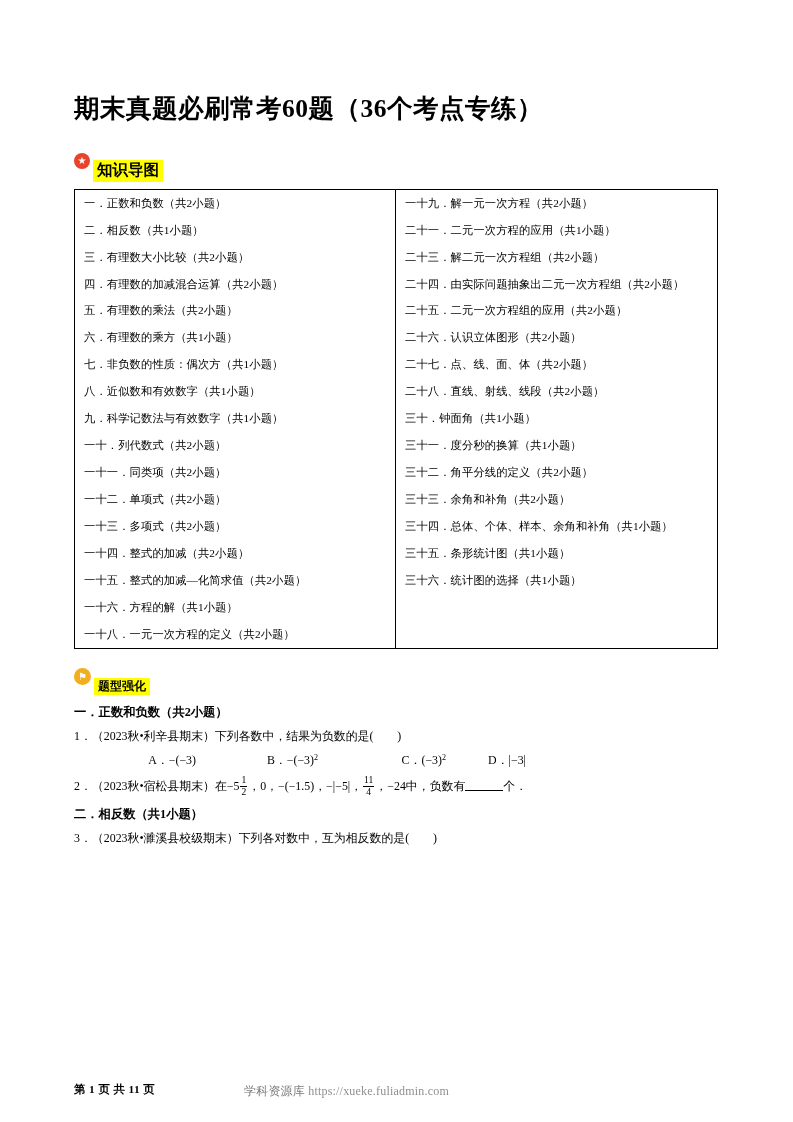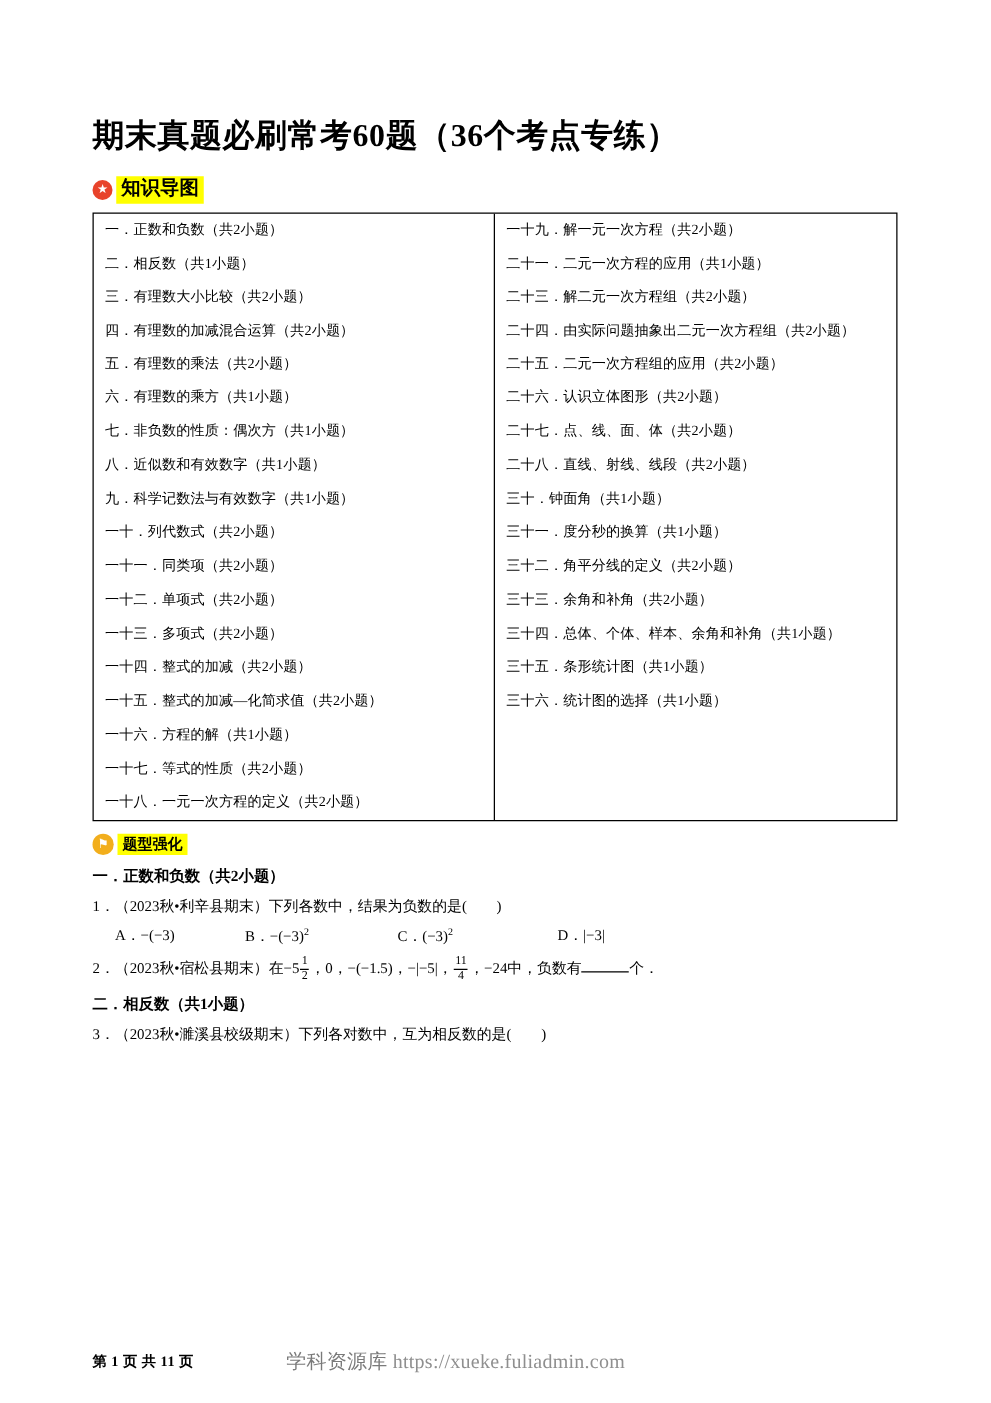--- a/index.html
+++ b/index.html
@@ -35,20 +35,21 @@
     letter-spacing: 0.5px;
     margin: 0 0 16px 0;
     line-height: 1.3;
   }
   .section-head {
     display: inline-block;
     font-size: 15.5px;
     font-weight: bold;
     padding: 1px 4px 2px 4px;
     line-height: 1.2;
+    margin-top: 19px;
   }
   .section-head-wrap {
     display: flex;
     align-items: center;
     margin: 6px 0 7px 0;
   }
   .badge-star {
     width: 16px; height: 16px;
     border-radius: 50%;
     background: #e8432b;
@@ -96,20 +97,21 @@
   }
   .q-body {
     font-size: 11.9px;
     line-height: 1.55;
     margin: 6px 0 0 0;
   }
   .q-opts {
     font-size: 11.9px;
     margin: 7px 0 0 18px;
     display: flex;
+    text-align: right;
   }
   .q-opts span { display: inline-block; }
   .o1 { width: 104px; }
   .o2 { width: 122px; }
   .o3 { width: 128px; }
   .o4 { width: 80px; }
   sup.exp {
     font-size: 8px;
     vertical-align: super;
   }
@@ -129,23 +131,23 @@
     left: 74px;
     bottom: 25px;
     width: 646px;
     font-size: 11.4px;
     display: flex;
     align-items: flex-end;
   }
   .footer .pg { font-weight: bold; letter-spacing: 0.4px; }
   .watermark {
     position: absolute;
-    left: 229px;
+    left: 244px;
     bottom: 22px;
-    font-size: 16px;
+    font-size: 12px;
     color: #8f8f8f;
     letter-spacing: 0.2px;
     white-space: nowrap;
   }
   .wm-cn { color: #7a7a7a; }
 </style>
 </head>
 <body>
 
 <div class="page">
@@ -169,21 +171,20 @@
         <div class="toc-item">七．非负数的性质：偶次方（共1小题）</div>
         <div class="toc-item">八．近似数和有效数字（共1小题）</div>
         <div class="toc-item">九．科学记数法与有效数字（共1小题）</div>
         <div class="toc-item">一十．列代数式（共2小题）</div>
         <div class="toc-item">一十一．同类项（共2小题）</div>
         <div class="toc-item">一十二．单项式（共2小题）</div>
         <div class="toc-item">一十三．多项式（共2小题）</div>
         <div class="toc-item">一十四．整式的加减（共2小题）</div>
         <div class="toc-item">一十五．整式的加减—化简求值（共2小题）</div>
         <div class="toc-item">一十六．方程的解（共1小题）</div>
-        <div class="toc-item">一十七．等式的性质（共2小题）</div>
         <div class="toc-item">一十八．一元一次方程的定义（共2小题）</div>
       </div>
       <div class="toc-col">
         <div class="toc-item">一十九．解一元一次方程（共2小题）</div>
         <div class="toc-item">二十一．二元一次方程的应用（共1小题）</div>
         <div class="toc-item">二十三．解二元一次方程组（共2小题）</div>
         <div class="toc-item">二十四．由实际问题抽象出二元一次方程组（共2小题）</div>
         <div class="toc-item">二十五．二元一次方程组的应用（共2小题）</div>
         <div class="toc-item">二十六．认识立体图形（共2小题）</div>
         <div class="toc-item">二十七．点、线、面、体（共2小题）</div>

